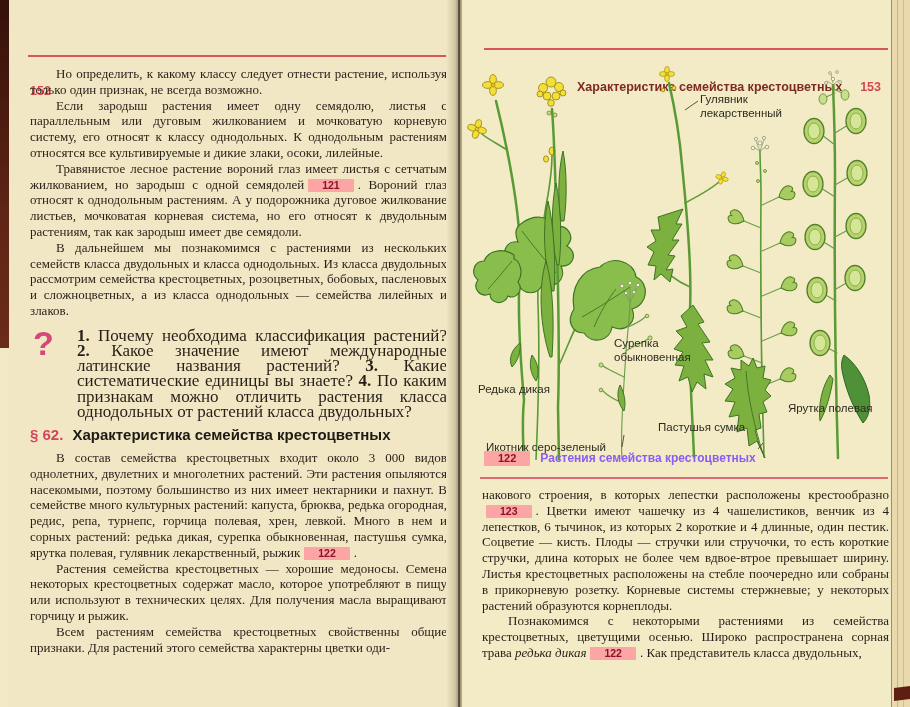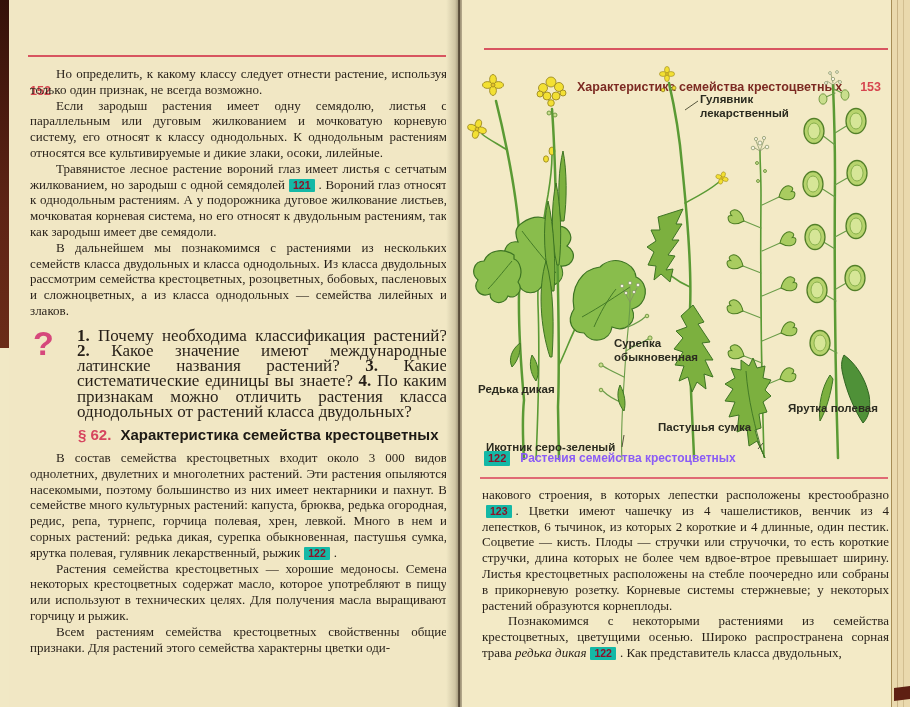--- a/index.html
+++ b/index.html
@@ -31,40 +31,40 @@
   .lp-rule{left:19px;top:55px;width:420px;}
   .rp-rule{left:22px;top:48px;width:404px;}
 
   
   .lp-text{position:absolute;left:21px;top:66px;width:417px;}
   .rp-text{position:absolute;left:20px;top:487px;width:407px;}
   .body-par{margin:0;font-size:13px;line-height:15.8px;color:#261f18;text-align:justify;text-indent:26px;}
   .no-indent{text-indent:0;}
   .ital{font-style:italic;}
 
-  .badge{display:inline-block;background:#14b8a6;color:#8c1228;border-radius:1px;
+  .badge{display:inline-block;background:#fca5a5;color:#8c1228;border-radius:1px;
     font-family:"Liberation Sans",sans-serif;font-weight:bold;font-size:10.5px;line-height:13.5px;
-    padding:0 4px;margin:0 4px;text-indent:0;}
+    padding:0 14px;margin:0 4px;text-indent:0;}
 
   
   .qblock{display:flex;margin:9px 0 5px;}
   .qmark{width:44px;flex:0 0 44px;font-family:"Liberation Sans",sans-serif;font-weight:bold;
     font-size:34px;line-height:30px;color:#d6487c;padding-left:3px;}
   .qtext{flex:1;margin:0;font-size:17px;line-height:15.2px;color:#261f18;text-align:justify;}
   .qnum{font-weight:bold;}
 
   
   .section-head{margin:7px 0 7px;font-family:"Liberation Sans",sans-serif;font-weight:bold;
     font-size:15px;color:#1d1a15;white-space:nowrap;}
-  .section-num{color:#d6455f;margin-right:9px;margin-left:48px;}
+  .section-num{color:#d6455f;margin-right:9px;}
 
   
   .figure{position:absolute;left:0;top:55px;width:431px;height:405px;}
   .figure svg{position:absolute;left:0;top:0;}
-  .plant-label{position:absolute;font-family:"Liberation Sans",sans-serif;font-weight:bold;
+  .plant-label{position:absolute;font-family:"Liberation Sans",sans-serif;font-weight:normal;
     font-size:11.5px;line-height:13.5px;color:#2b2b20;}
   #lbl-gulyavnik{left:238px;top:38px;width:108px;}
   #lbl-surepka{left:152px;top:282px;width:104px;}
   #lbl-redka{left:16px;top:328px;width:130px;}
   #lbl-yarutka{left:326px;top:347px;width:110px;}
   #lbl-ikotnik{left:24px;top:386px;width:175px;}
   #lbl-pastushya{left:196px;top:366px;width:140px;}
 
   .fig-caption{position:absolute;left:22px;top:451px;display:flex;align-items:baseline;}
   .caption-badge{font-size:11px;line-height:15px;margin:0 10px 0 0;}

